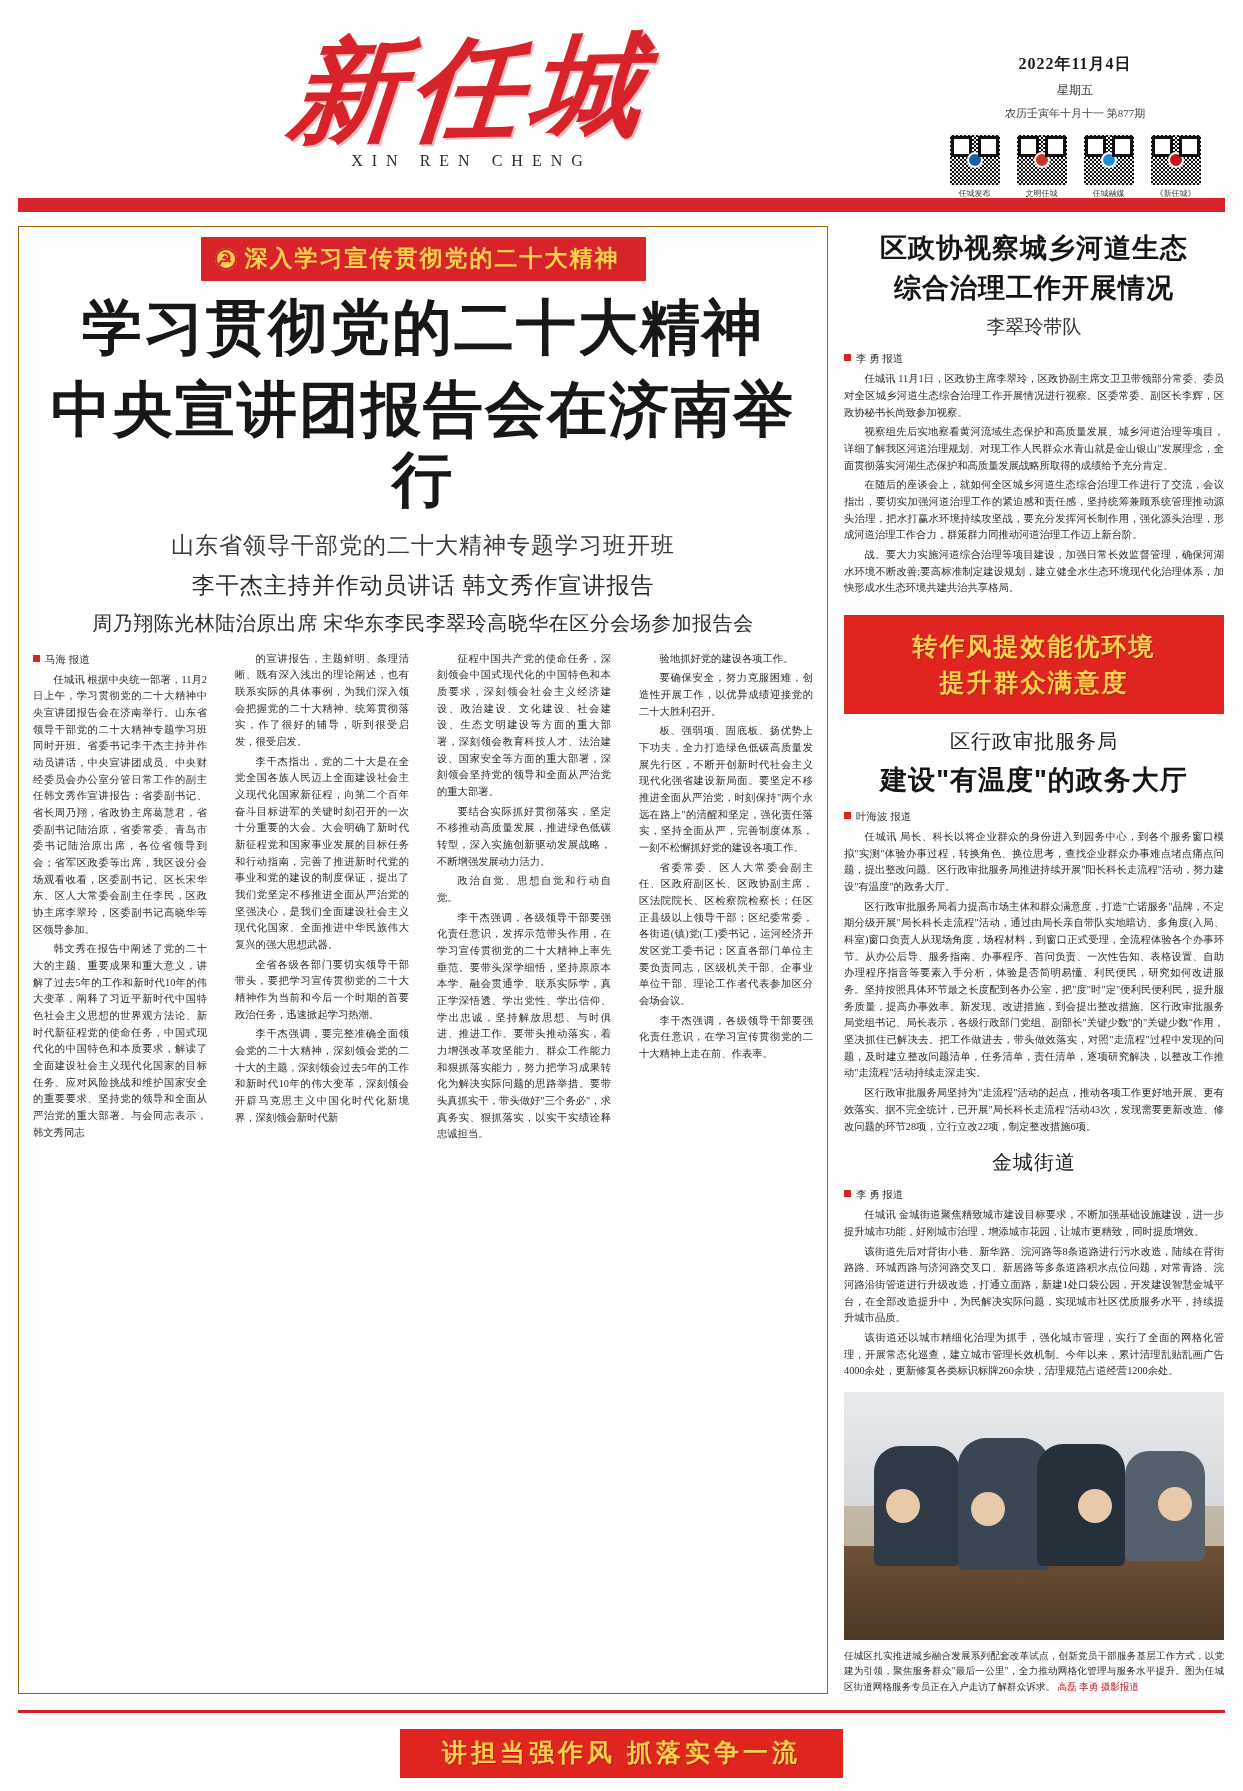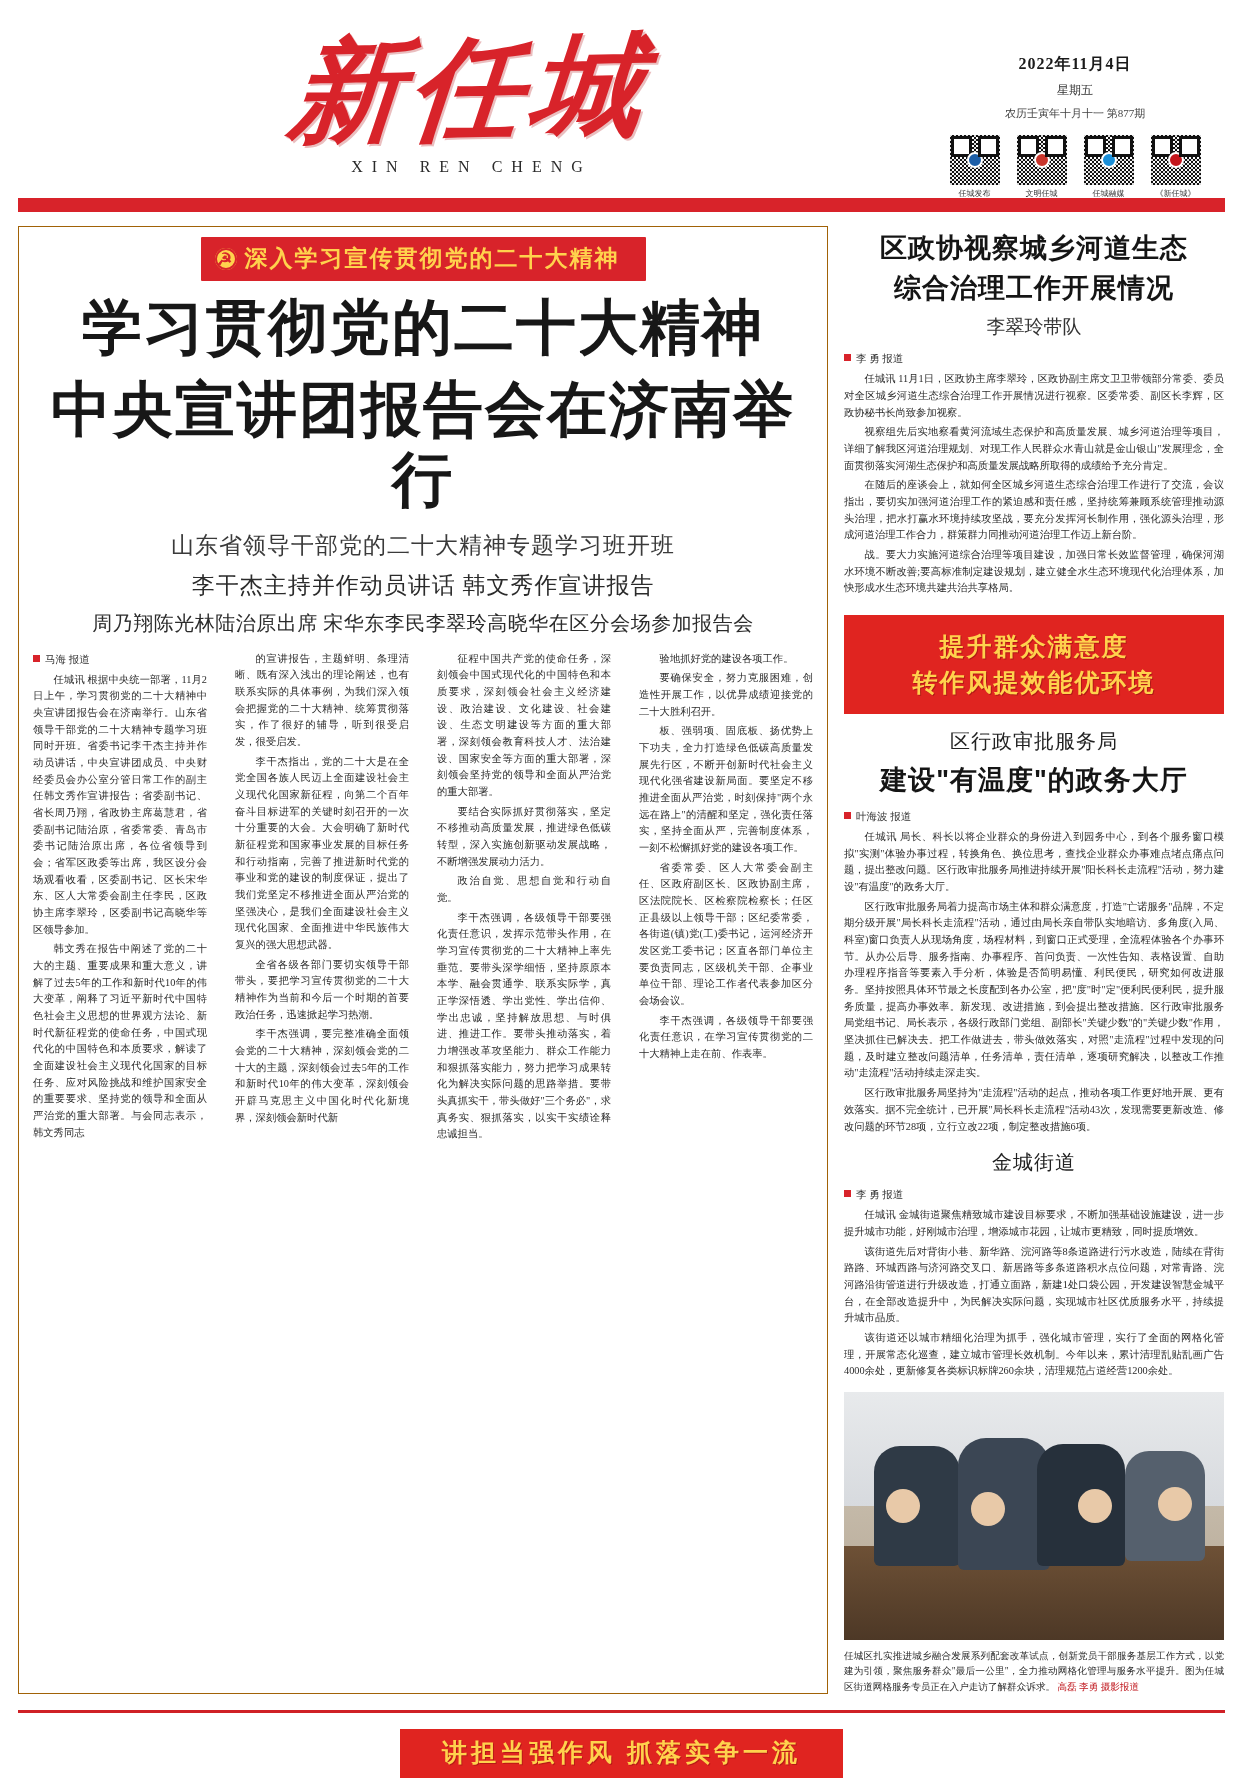--- a/index.html
+++ b/index.html
@@ -27,21 +27,21 @@
   .mh-center { flex:1; text-align:center; position:relative; }
   .logo-cn {
     font-family:"DejaVu Serif",serif;
     font-size:112px; line-height:1.0; font-weight:bold;
     color:#d8232a; letter-spacing:8px;
     font-style:italic;
     transform:skewX(-6deg) rotate(-1.2deg);
     text-shadow:2px 2px 0 rgba(180,20,25,.28);
     padding-top:18px;
   }
-  .logo-py { font-size:16px; letter-spacing:9px; color:#2a2a2a; margin-top:14px; font-family:"Liberation Serif",serif; }
+  .logo-py { font-size:16px; letter-spacing:9px; color:#2a2a2a; margin-top:8px; font-family:"Liberation Serif",serif; }
 
   .mh-right { width:300px; text-align:center; padding-top:40px; }
   .mh-date { font-size:16px; font-weight:bold; color:#1a1a1a; letter-spacing:1px;}
   .mh-week { font-size:12px; color:#333; margin-top:7px; }
   .mh-lunar { font-size:11px; color:#444; margin-top:7px; }
   .qr-row { display:flex; justify-content:center; gap:9px; margin-top:13px; }
   .qr-item { width:58px; }
   .qr-img { width:52px; height:52px; margin:0 auto; position:relative;
     background:
       repeating-linear-gradient(90deg,#111 0 2px,#fff 2px 4px),
@@ -241,22 +241,22 @@
 
       <div class="rail-body">
         <div class="byline"><span class="sq"></span><span>李 勇 报道</span></div>
         <p>任城讯 11月1日，区政协主席李翠玲，区政协副主席文卫卫带领部分常委、委员对全区城乡河道生态综合治理工作开展情况进行视察。区委常委、副区长李辉，区政协秘书长尚致参加视察。</p>
         <p>视察组先后实地察看黄河流域生态保护和高质量发展、城乡河道治理等项目，详细了解我区河道治理规划、对现工作人民群众水青山就是金山银山"发展理念，全面贯彻落实河湖生态保护和高质量发展战略所取得的成绩给予充分肯定。</p>
         <p>在随后的座谈会上，就如何全区城乡河道生态综合治理工作进行了交流，会议指出，要切实加强河道治理工作的紧迫感和责任感，坚持统筹兼顾系统管理推动源头治理，把水打赢水环境持续攻坚战，要充分发挥河长制作用，强化源头治理，形成河道治理工作合力，群策群力同推动河道治理工作迈上新台阶。</p>
         <p>战。要大力实施河道综合治理等项目建设，加强日常长效监督管理，确保河湖水环境不断改善;要高标准制定建设规划，建立健全水生态环境现代化治理体系，加快形成水生态环境共建共治共享格局。</p>
       </div>
 
       <div class="red-panel">
+        <div>转作风提效能优环境</div>
         <div>提升群众满意度</div>
-        <div>转作风提效能优环境</div>
       </div>
 
       <div class="rail-h2">区行政审批服务局</div>
       <div class="rail-h3">建设"有温度"的政务大厅</div>
       <div class="rail-body">
         <div class="byline"><span class="sq"></span><span>叶海波 报道</span></div>
         <p>任城讯 局长、科长以将企业群众的身份进入到园务中心，到各个服务窗口模拟"实测"体验办事过程，转换角色、换位思考，查找企业群众办事难点堵点痛点问题，提出整改问题。区行政审批服务局推进持续开展"阳长科长走流程"活动，努力建设"有温度"的政务大厅。</p>
         <p>区行政审批服务局着力提高市场主体和群众满意度，打造"亡诺服务"品牌，不定期分级开展"局长科长走流程"活动，通过由局长亲自带队实地暗访、多角度(入局、科室)窗口负责人从现场角度，场程材料，到窗口正式受理，全流程体验各个办事环节。从办公后导、服务指南、办事程序、首问负责、一次性告知、表格设置、自助办理程序指音等要素入手分析，体验是否简明易懂、利民便民，研究如何改进服务。坚持按照具体环节最之长度配到各办公室，把"度"时"定"便利民便利民，提升服务质量，提高办事效率。新发现、改进措施，到会提出整改措施。区行政审批服务局党组书记、局长表示，各级行政部门党组、副部长"关键少数"的"关键少数"作用，坚决抓住已解决去。把工作做进去，带头做效落实，对照"走流程"过程中发现的问题，及时建立整改问题清单，任务清单，责任清单，逐项研究解决，以整改工作推动"走流程"活动持续走深走实。</p>
         <p>区行政审批服务局坚持为"走流程"活动的起点，推动各项工作更好地开展、更有效落实。据不完全统计，已开展"局长科长走流程"活动43次，发现需要更新改造、修改问题的环节28项，立行立改22项，制定整改措施6项。</p>
       </div>

